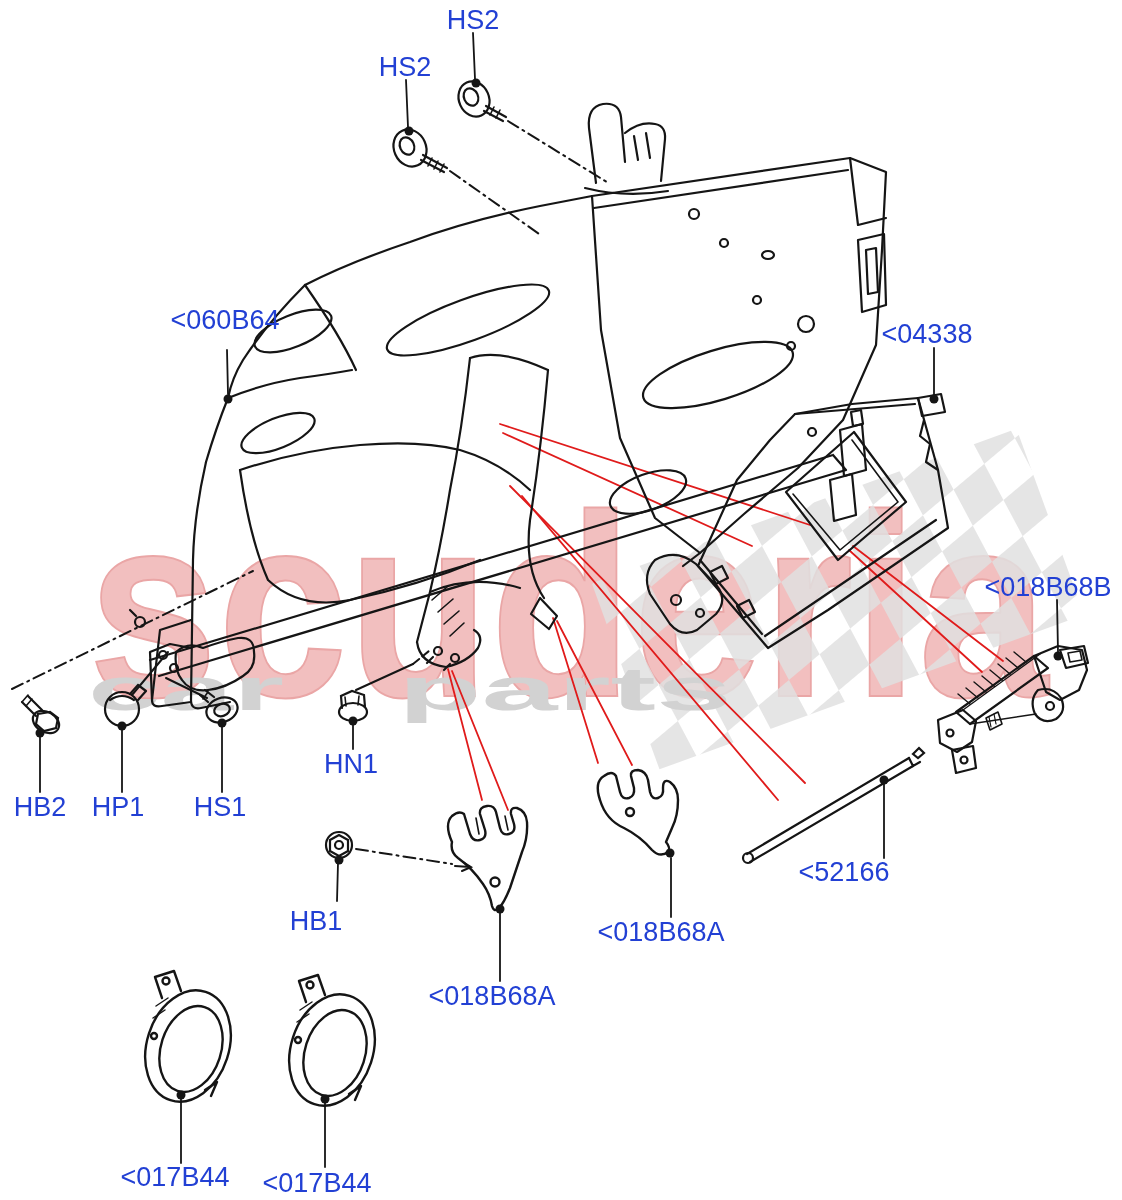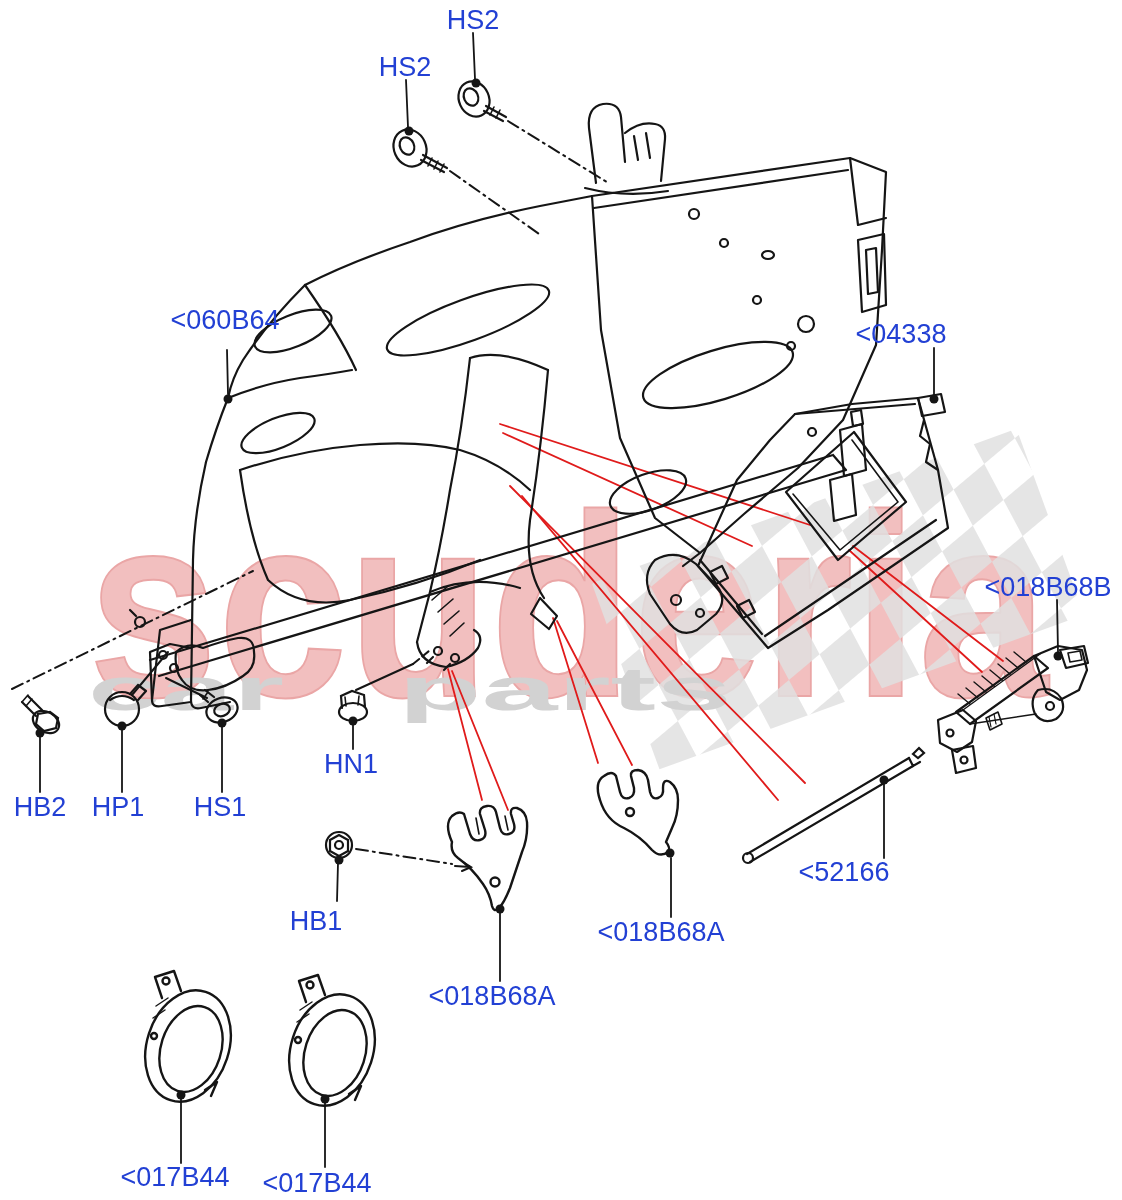--- a/index.html
+++ b/index.html
@@ -268,21 +268,21 @@
     <line x1="181" y1="1099" x2="181" y2="1163"></line>
         <circle cx="181" cy="1095" r="4.5" stroke="none"></circle>
     <line x1="325" y1="1103" x2="325" y2="1167"></line>
         <circle cx="325" cy="1099" r="4.5" stroke="none"></circle>
   </g>
 </svg>
 
 <a class="plabel" style="left:405px;top:53px">HS2</a>
 <a class="plabel" style="left:473px;top:6px">HS2</a>
 <a class="plabel" style="left:225px;top:306px">&lt;060B64</a>
-<a class="plabel" style="left:901px;top:320px">&lt;04338</a>
+<a class="plabel" style="left:927px;top:320px">&lt;04338</a>
 <a class="plabel" style="left:1048px;top:573px">&lt;018B68B</a>
 <a class="plabel" style="left:40px;top:793px">HB2</a>
 <a class="plabel" style="left:118px;top:793px">HP1</a>
 <a class="plabel" style="left:220px;top:793px">HS1</a>
 <a class="plabel" style="left:351px;top:750px">HN1</a>
 <a class="plabel" style="left:316px;top:907px">HB1</a>
 <a class="plabel" style="left:492px;top:982px">&lt;018B68A</a>
 <a class="plabel" style="left:661px;top:918px">&lt;018B68A</a>
 <a class="plabel" style="left:844px;top:858px">&lt;52166</a>
 <a class="plabel" style="left:175px;top:1163px">&lt;017B44</a>

